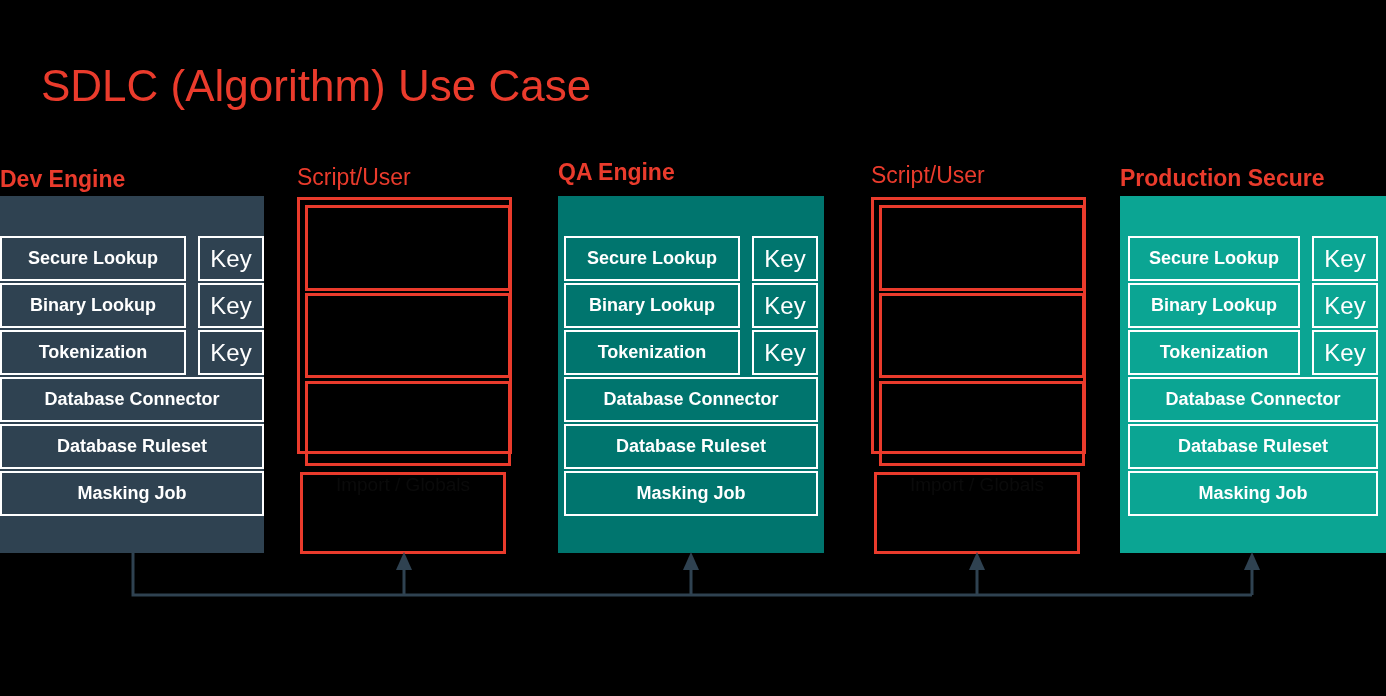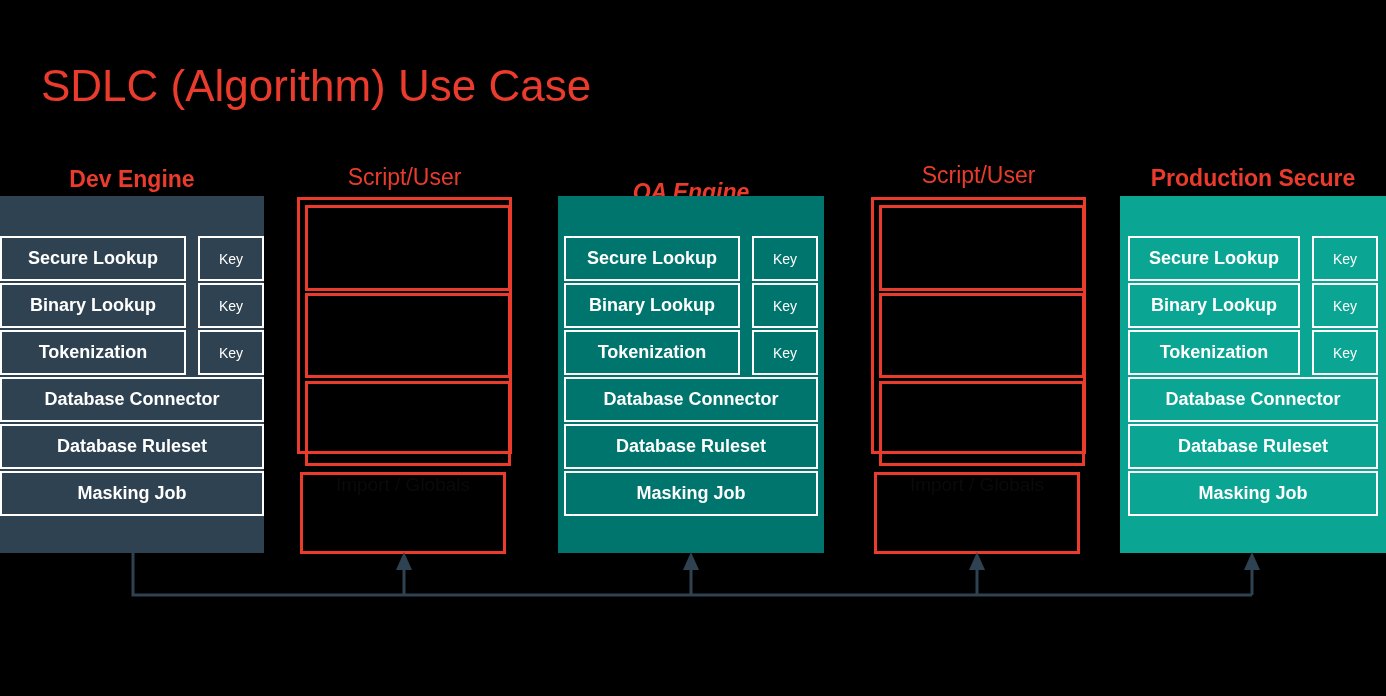--- a/index.html
+++ b/index.html
@@ -28,21 +28,21 @@
     white-space: nowrap;
     margin-top: 28px;
   }
 
   
   .col-heading {
     position: absolute;
     color: #ea3b2c;
     font-size: 23px;
     white-space: nowrap;
-    text-align: center;
+    text-align: left;
     line-height: 1;
   }
   .col-heading.bold { font-weight: 700; }
   .col-heading.regular { font-weight: 400; }
 
   
   .engine-panel {
     position: absolute;
     top: 196px;
     height: 357px;
@@ -83,21 +83,21 @@
   }
   .row-key {
     flex: 0 0 66px;
     margin-left: 12px;
     border: 2px solid #ffffff;
     box-sizing: border-box;
     display: flex;
     align-items: center;
     justify-content: center;
     color: #ffffff;
-    font-size: 14px;
+    font-size: 24px;
     font-weight: 400;
   }
   .panel-row.full .row-main { flex: 1 1 100%; }
 
   
   .script-panel {
     position: absolute;
     top: 197px;
     width: 215px;
     height: 257px;
@@ -140,21 +140,21 @@
     pointer-events: none;
   }
 </style>
 </head>
 <body>
 
 <div id="page-title">SDLC (Algorithm) Use Case</div>
 
 <div class="col-heading bold" style="left:0px;   top:168px; width:264px;">Dev Engine</div>
 <div class="col-heading regular" style="left:297px; top:166px; width:215px;">Script/User</div>
-<div class="col-heading bold" style="left:558px; top:181px; width:266px;font-style:italic;">QA Engine</div>
+<div class="col-heading bold" style="left:558px; top:161px; width:266px;">QA Engine</div>
 <div class="col-heading regular" style="left:871px; top:164px; width:215px;">Script/User</div>
 <div class="col-heading bold" style="left:1120px;top:167px; width:266px;">Production Secure</div>
 
 <div class="engine-panel dev">
   <div class="panel-rows">
     <div class="panel-row">
       <div class="row-main">Secure Lookup</div>
       <div class="row-key">Key</div>
     </div>
     <div class="panel-row">

